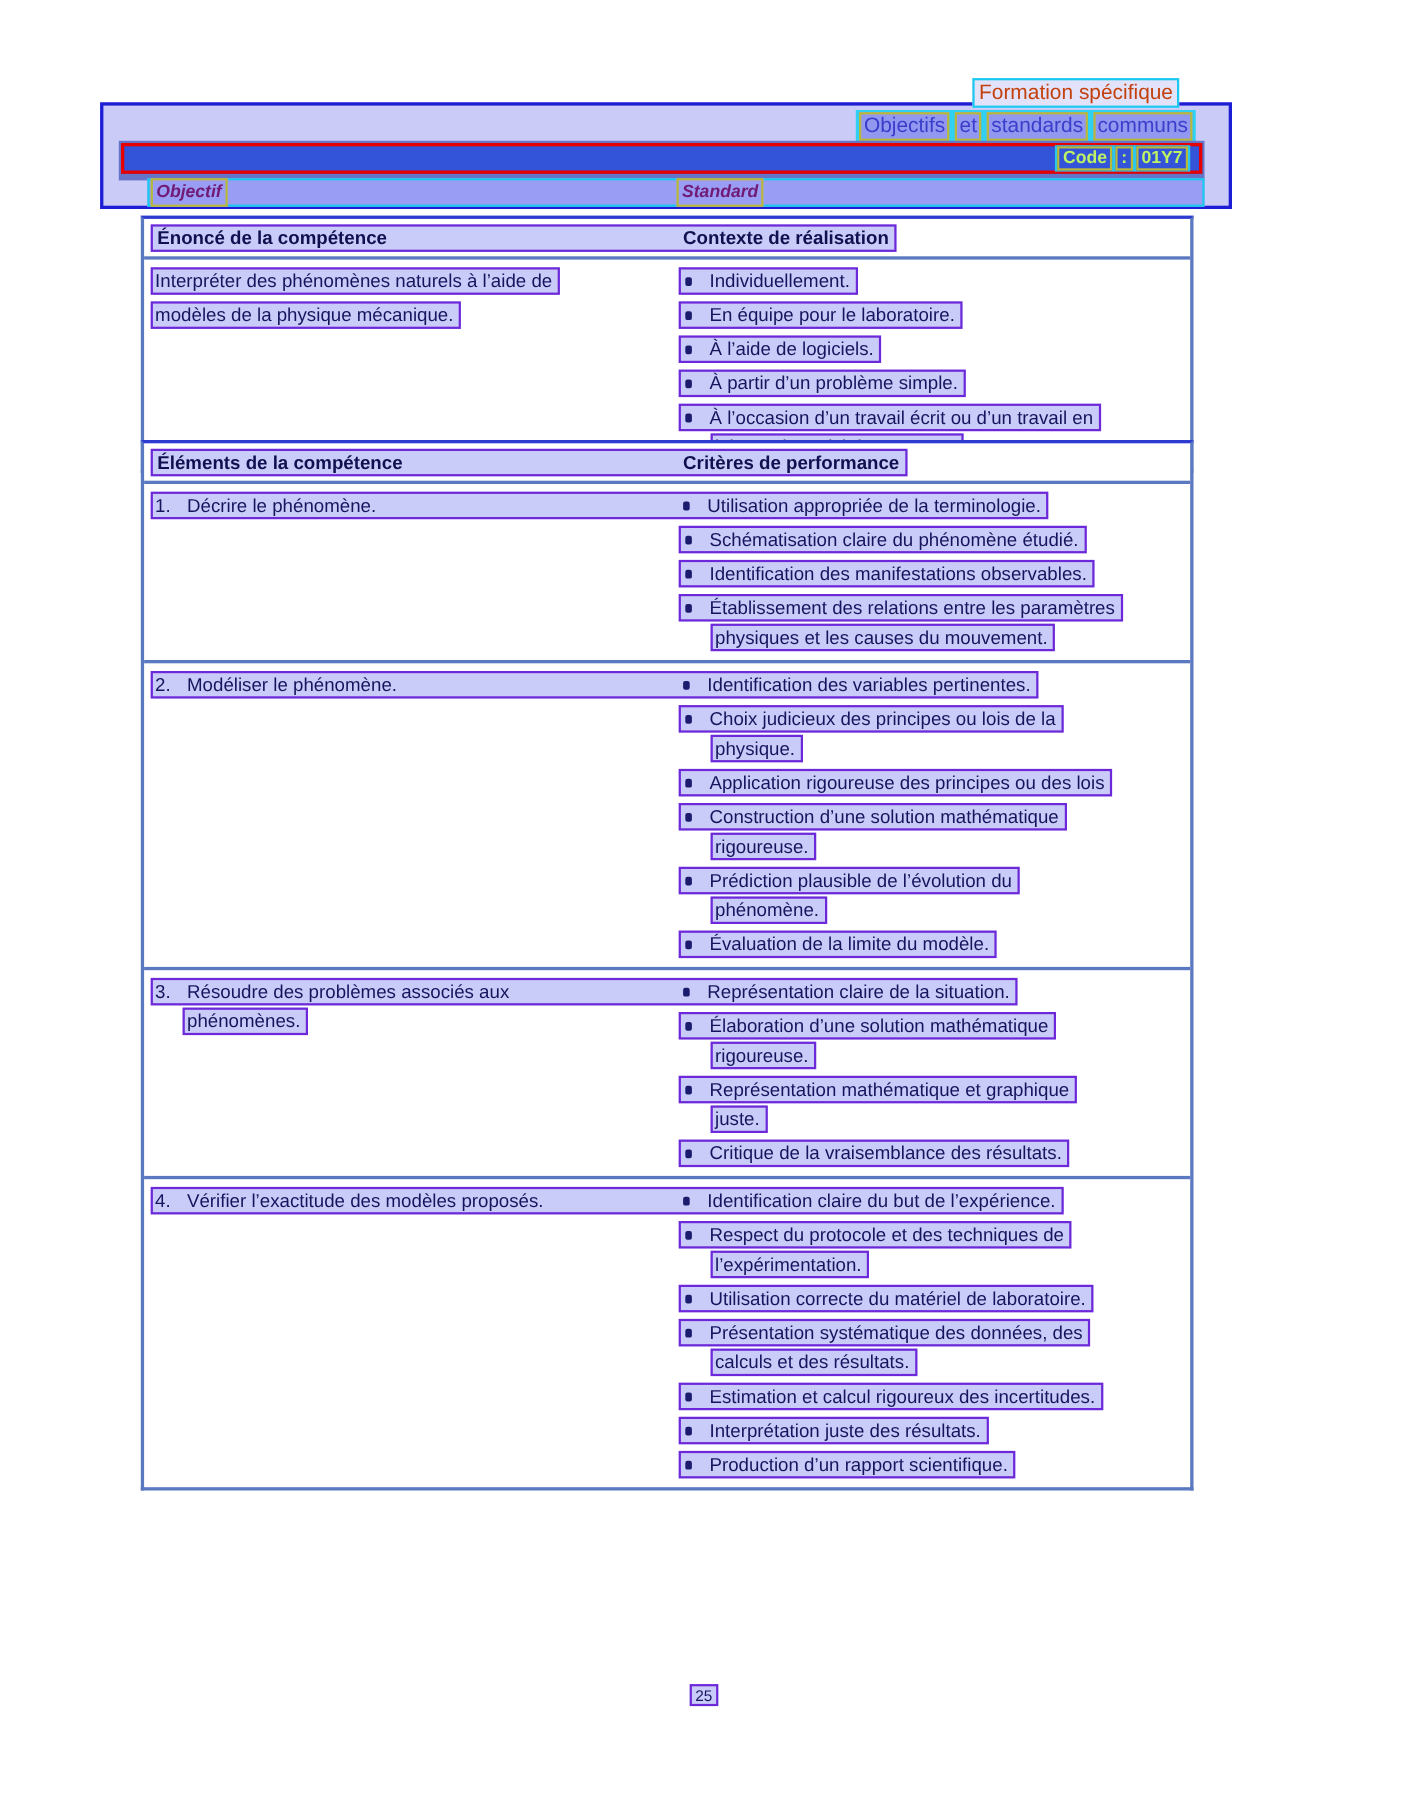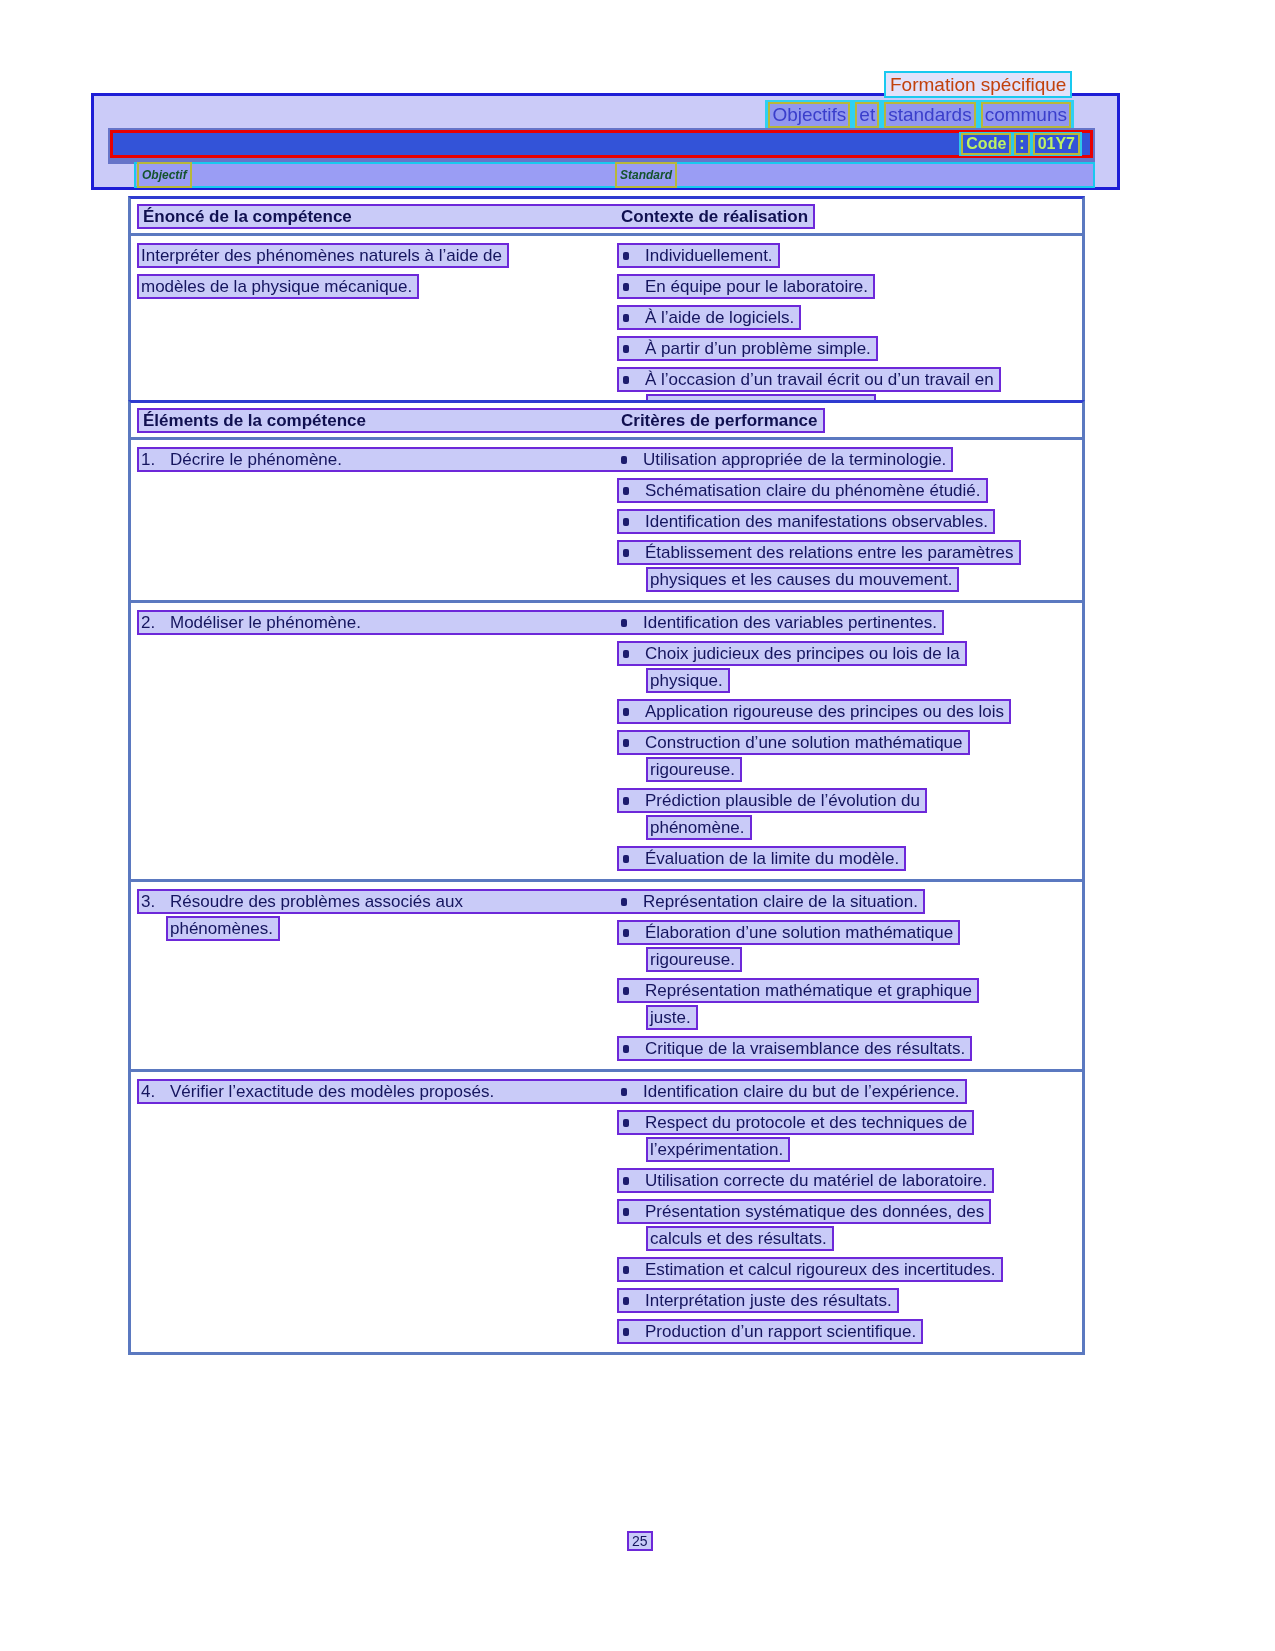--- a/index.html
+++ b/index.html
@@ -19,35 +19,35 @@
   .dot{width:6px;height:8px;border-radius:2px;background:#1c1c6e;margin:0 16px 0 2px;flex:none;}
   .sl-left{width:478px;flex:none;display:inline-flex;align-items:center;}
   .h-left{width:478px;flex:none;}
 
   
   .fsbox{position:absolute;left:884px;top:71px;height:23px;z-index:3;
          border:2px solid #19c9ef;background:#e2e2fb;display:flex;align-items:flex-end;
          padding:0 4px;color:#c2410c;font-size:19px;}
   .bigbox{position:absolute;left:91px;top:93px;width:1023px;height:91px;
           border:3px solid #1d1dd6;background:#cbcbf8;}
-  .oscline{position:absolute;top:4px;right:43px;display:inline-flex;gap:5px;
+  .oscline{position:absolute;top:4px;right:30px;display:inline-flex;gap:5px;
            background:#2fd0f2;padding:2px 3px;}
   .wbox2{display:inline-block;border:2px solid #b8b83a;background:#9298ef;
          color:#3a3ecb;font-size:19px;padding:0 2px;}
   .bar{position:absolute;left:14px;top:32px;width:983px;height:32px;background:#6674c8;padding:2px;}
   .bar-red{border:3px solid #e80000;background:#3353d8;height:22px;
            display:flex;align-items:center;justify-content:flex-end;padding-right:8px;}
   .codewrap{display:inline-flex;gap:3px;background:#2bc8ea;padding:1px 2px;}
   .cw{display:inline-block;border:2px solid #b8b83a;background:#3353d8;
       color:#bef264;font-size:16px;font-weight:bold;padding:0 3px;}
   .objrow{position:absolute;left:40px;top:66px;width:957px;height:22px;
           background:#9a9df4;border:2px solid #19c9ef;display:flex;align-items:center;padding:0;}
   .ocell{width:478px;flex:none;display:inline-flex;padding-left:1px;}
   .wbox{display:inline-block;border:2px solid #b8b83a;background:#9a9df4;
-        padding:0 3px;color:#14532d;font-weight:bold;font-style:italic;font-size:12px;line-height:22px;}
+        padding:0 3px;color:#701a75;font-weight:bold;font-style:italic;font-size:16px;line-height:22px;}
 
   
   .tbl{position:absolute;left:128px;width:951px;background:#ffffff;
        border:3px solid #5b79c0;border-top:3px solid #2e3bd0;}
   .tbl1{top:196px;}
   .tbl2{top:400px;}
   .thead{padding:5px 0 4px 6px;}
   .thead .hl{padding-left:4px;}
   .hdiv{height:0;border-top:3px solid #5b79c0;}
   .tbody{display:grid;grid-template-columns:480px 1fr;padding:7px 0 2px 6px;}

